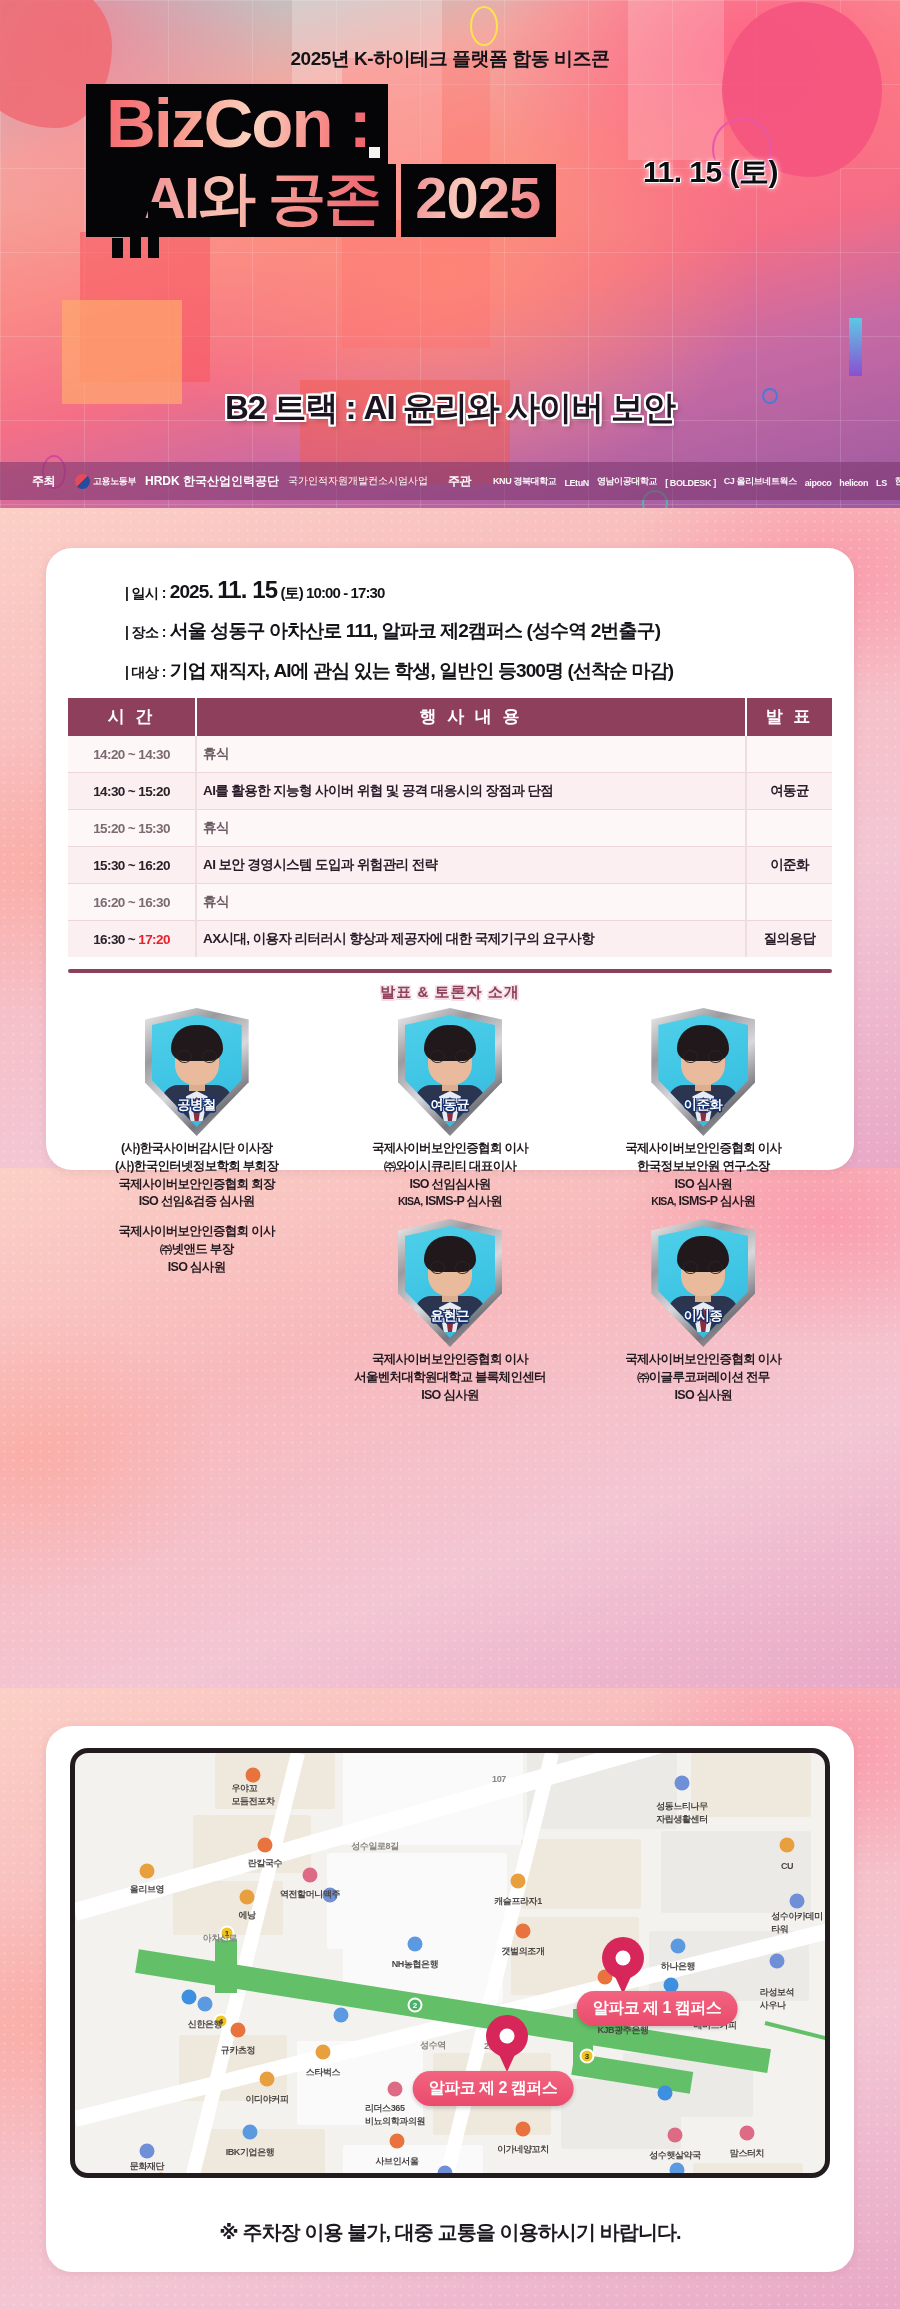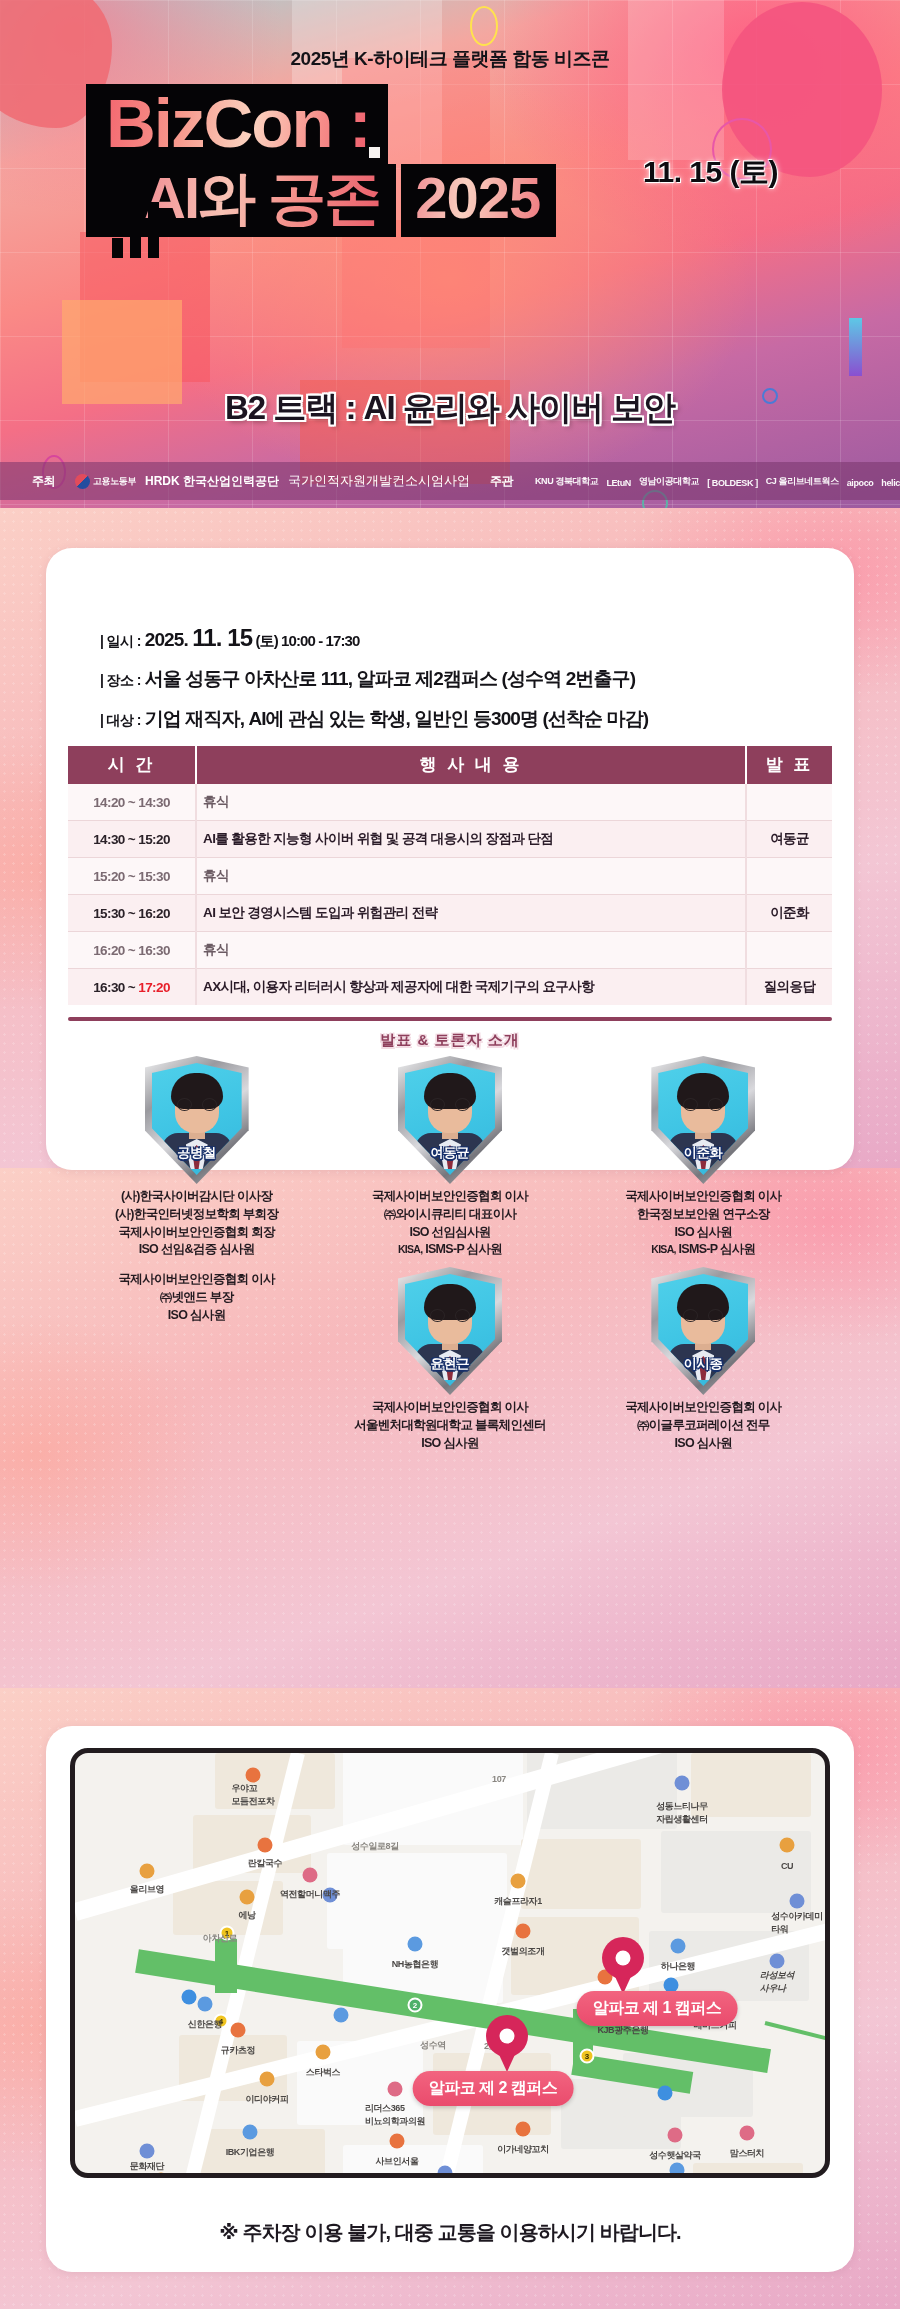--- a/index.html
+++ b/index.html
@@ -147,21 +147,21 @@
   .sp-logo {
     font-size: 9px; font-weight: 700; letter-spacing: -.4px; color: #fff;
     opacity: .96; white-space: nowrap;
   }
   .sp-taegeuk {
     width: 15px; height: 15px; border-radius: 50%;
     background: linear-gradient(135deg,#e54b5a 50%, #1f4da1 50%);
     display: inline-block; vertical-align: middle; margin-right: 3px;
   }
   .sp-hrdk { font-size: 12px; font-weight: 800; letter-spacing: 0; }
-  .sp-small { font-size: 13px; }
+  .sp-small { font-size: 10px; }
   .sp-right { display: flex; align-items: flex-end; gap: 8px; margin-left: 2px; }
 
   
   .band {
     position: absolute; left: 0; right: 0;
     background:
       radial-gradient(ellipse 300px 180px at 92% 10%, rgba(255,120,150,.45), rgba(255,120,150,0) 70%),
       radial-gradient(ellipse 260px 200px at 4% 55%, rgba(255,160,140,.42), rgba(255,160,140,0) 70%),
       linear-gradient(160deg,#fbcfc6 0%,#f7b9bc 35%,#f3c6d4 68%,#e8a8c6 100%);
   }
@@ -178,21 +178,21 @@
   .card {
     position: absolute;
     background: #ffffff;
     border-radius: 26px;
     box-shadow: 0 2px 10px rgba(130,60,90,.12);
   }
   .card-info { left: 46px; top: 548px; width: 808px; height: 622px; z-index: 5; }
   .card-map  { left: 46px; top: 1726px; width: 808px; height: 546px; z-index: 5; }
 
   
-  .info-lines { padding: 28px 0 0 54px; margin-top: 48px; }
+  .info-lines { padding: 28px 0 0 79px; }
   .info-line {
     display: flex; align-items: baseline; gap: 4px;
     margin-bottom: 14px;
     color: #141318;
     letter-spacing: -.6px;
   }
   .info-key { font-size: 14px; font-weight: 700; white-space: nowrap; }
   .info-val { font-size: 19px; font-weight: 800; letter-spacing: -.9px; }
   .info-val .big { font-size: 24px; }
   .info-val .sm  { font-size: 15px; font-weight: 700; }
@@ -784,21 +784,21 @@
             </div>
             <div class="map-label poi" style="left: 340px; top: 211px;">
               <div>NH농협은행</div>
             </div>
             <div class="map-label poi" style="left: 448px; top: 198px;">
               <div>갯벌의조개</div>
             </div>
             <div class="map-label poi" style="left: 603px; top: 213px;">
               <div>하나은행</div>
             </div>
-            <div class="map-label poi" style="left: 702px; top: 229px; font-style: italic;">
+            <div class="map-label poi" style="left: 702px; top: 246px;">
               <div>라성보석</div>
               <div>사우나</div>
             </div>
             <div class="map-label poi" style="left: 530px; top: 244px;">
               <div>교대이층집</div>
             </div>
             <div class="map-label poi" style="left: 130px; top: 271px;">
               <div>신한은행</div>
             </div>
             <div class="map-label poi" style="left: 163px; top: 297px;">

